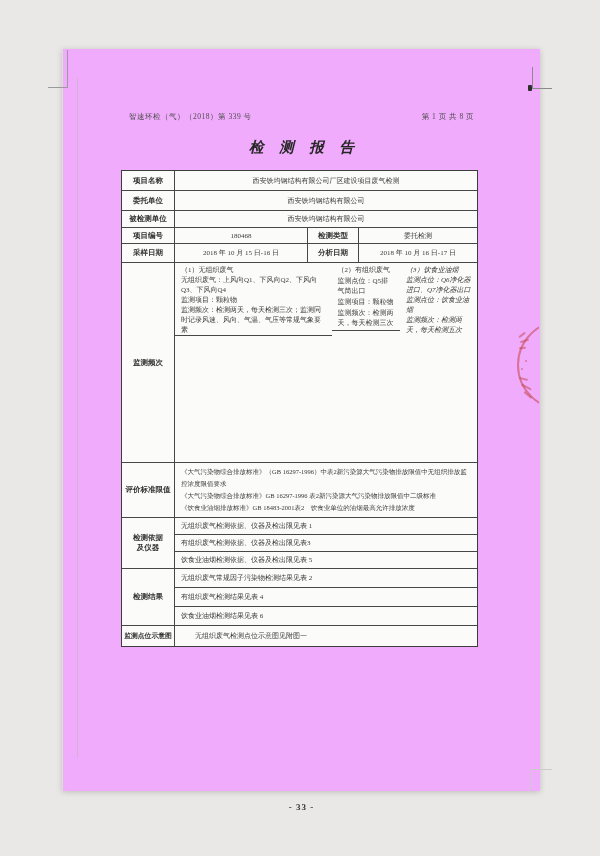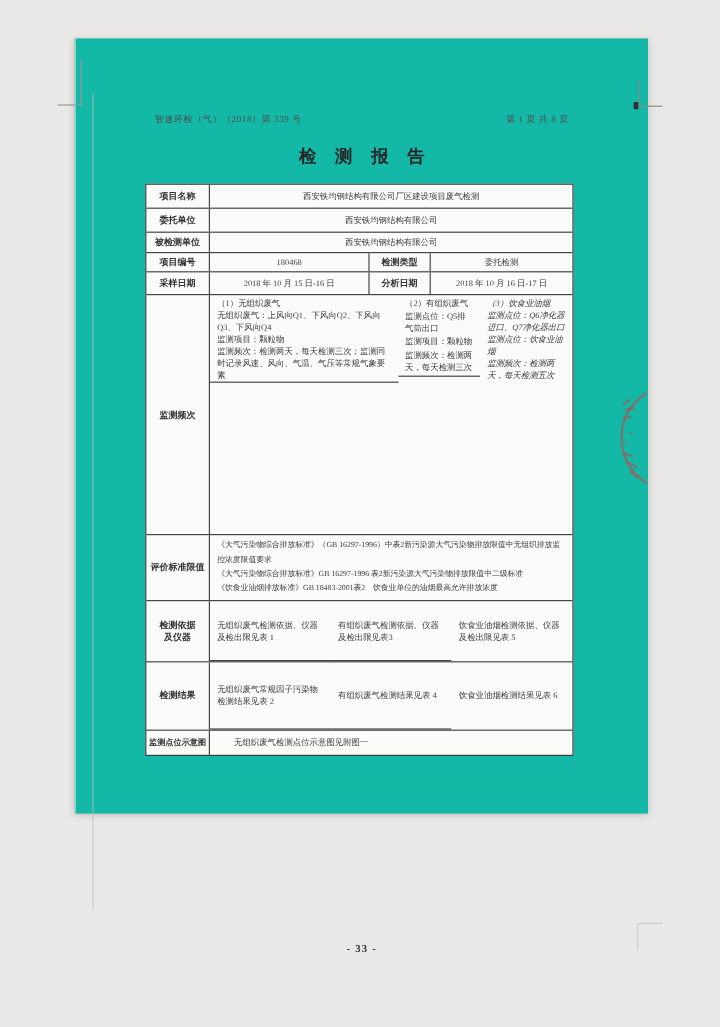--- a/index.html
+++ b/index.html
@@ -1,37 +1,37 @@
 <!DOCTYPE html>
 <html style="--stamp-color: #c24444;"><head>
 <meta charset="utf-8">
 <style>
   * { margin:0; padding:0; box-sizing:border-box; }
   html,body { width:600px; height:856px; }
   body { background:#e9e8e6; font-family:"Liberation Serif","DejaVu Serif",serif; }
   .canvas { position:relative; width:600px; height:856px; background:#e9e8e6; overflow:hidden; }
-  .page { position:absolute; left:62px; top:32px; width:478px; height:646px;
-          background:#14b8a6; box-shadow:0 1px 6px rgba(0,0,0,.18); border-left:1px solid #dddcda; }
+  .page { position:absolute; left:62px; top:49px; width:478px; height:742px;
+          background:#f0abfc; box-shadow:0 1px 6px rgba(0,0,0,.18); border-left:1px solid #dddcda; }
   .fold-line { position:absolute; left:77px; top:78px; width:1px; height:680px; background:#bcbbb9; opacity:.65; }
 
   
   .mark { position:absolute; background:#9a9a9a; }
   .mark-tl-v { left:67px; top:50px; width:1px; height:38px; }
   .mark-tl-h { left:48px; top:87px; width:20px; height:1px; }
   .mark-tr-v { left:532px; top:67px; width:1px; height:22px; background:#8a8a8a; }
   .mark-tr-h { left:532px; top:88px; width:20px; height:1px; background:#8a8a8a; }
   .mark-tr-dot { left:528px; top:85px; width:4px; height:6px; background:#2e2e2e; border-radius:1px; }
   .mark-br-h { left:531px; top:769px; width:21px; height:1px; background:#cbcbcb; }
   .mark-br-v { left:531px; top:769px; width:1px; height:23px; background:#cbcbcb; }
 
   
   .hdr { position:absolute; top:63px; left:66px; right:66px; display:flex;
          justify-content:space-between; font-size:7.5px; color:#4c4c4c; letter-spacing:.5px; }
   .title { position:absolute; top:89px; left:0; width:100%; text-align:center;
-           font-size:14.5px; font-weight:bold; color:#262626; letter-spacing:6px; text-indent:6px; }
+           font-size:14.5px; font-weight:bold; color:#262626; letter-spacing:6px; text-indent:6px;font-style:italic; }
 
   
   .doc-table { position:absolute; left:58px; top:121px; width:357px;
                border:1.4px solid #3d3d3d; font-size:7px; color:#3a3a3a; background:#fbfbf9; }
   .tr { display:flex; border-bottom:1px solid #474747; }
   .tr:last-child { border-bottom:none;gap:14px; }
   .td { position:relative; }
   .lbl { width:53px; flex:0 0 53px; border-right:1px solid #474747; display:flex;
          align-items:center; justify-content:center; font-weight:bold; font-size:7.5px;
          text-align:center; color:#333; }
@@ -43,21 +43,21 @@
   .c-v2 { flex:1; display:flex; align-items:center; justify-content:center; }
   .h20{height:20px;} .h17{height:17px;} .h16{height:16px;} .h19{height:19px;}
   .h200{height:200px;} .h55{height:55px;} .h51{height:51px;} .h57{height:57px;}
   .content-col { flex:1; display:flex; flex-direction:row;justify-content:space-between; }
   .section { border-bottom:1px solid #474747; padding:2px 6px; display:flex;
              flex-direction:column; justify-content:space-around; }
   .section:last-child { border-bottom:none; }
   .s1{height:73px;} .s2{height:68px;} .s3{height:58px;font-style:italic;}
   .std-cell { flex:1; padding:3px 6px; font-size:6.5px; line-height:12.2px;
               display:flex; flex-direction:column; justify-content:center; }
-  .sub-rows { flex:1; display:flex; flex-direction:row; }
+  .sub-rows { flex:1; display:flex; flex-direction:column;text-align:center; }
   .sub-row { flex:1; border-bottom:1px solid #474747; display:flex; align-items:center; padding:0 6px; }
   .sub-row:last-child { border-bottom:none; }
 
   .footer-num { position:absolute; top:753px; left:0; width:100%; text-align:center;
                 font-size:9px; font-weight:bold; color:#333; letter-spacing:1px; }
 
   
   .stamp-clip { position:absolute; left:505px; top:316px; width:34px; height:100px; overflow:hidden; }
   .stamp-ring { position:absolute; left:12px; top:4px; width:90px; height:90px; border-radius:50%;
                 border:2.5px solid var(--stamp-color, #c24444); opacity:.55; }

